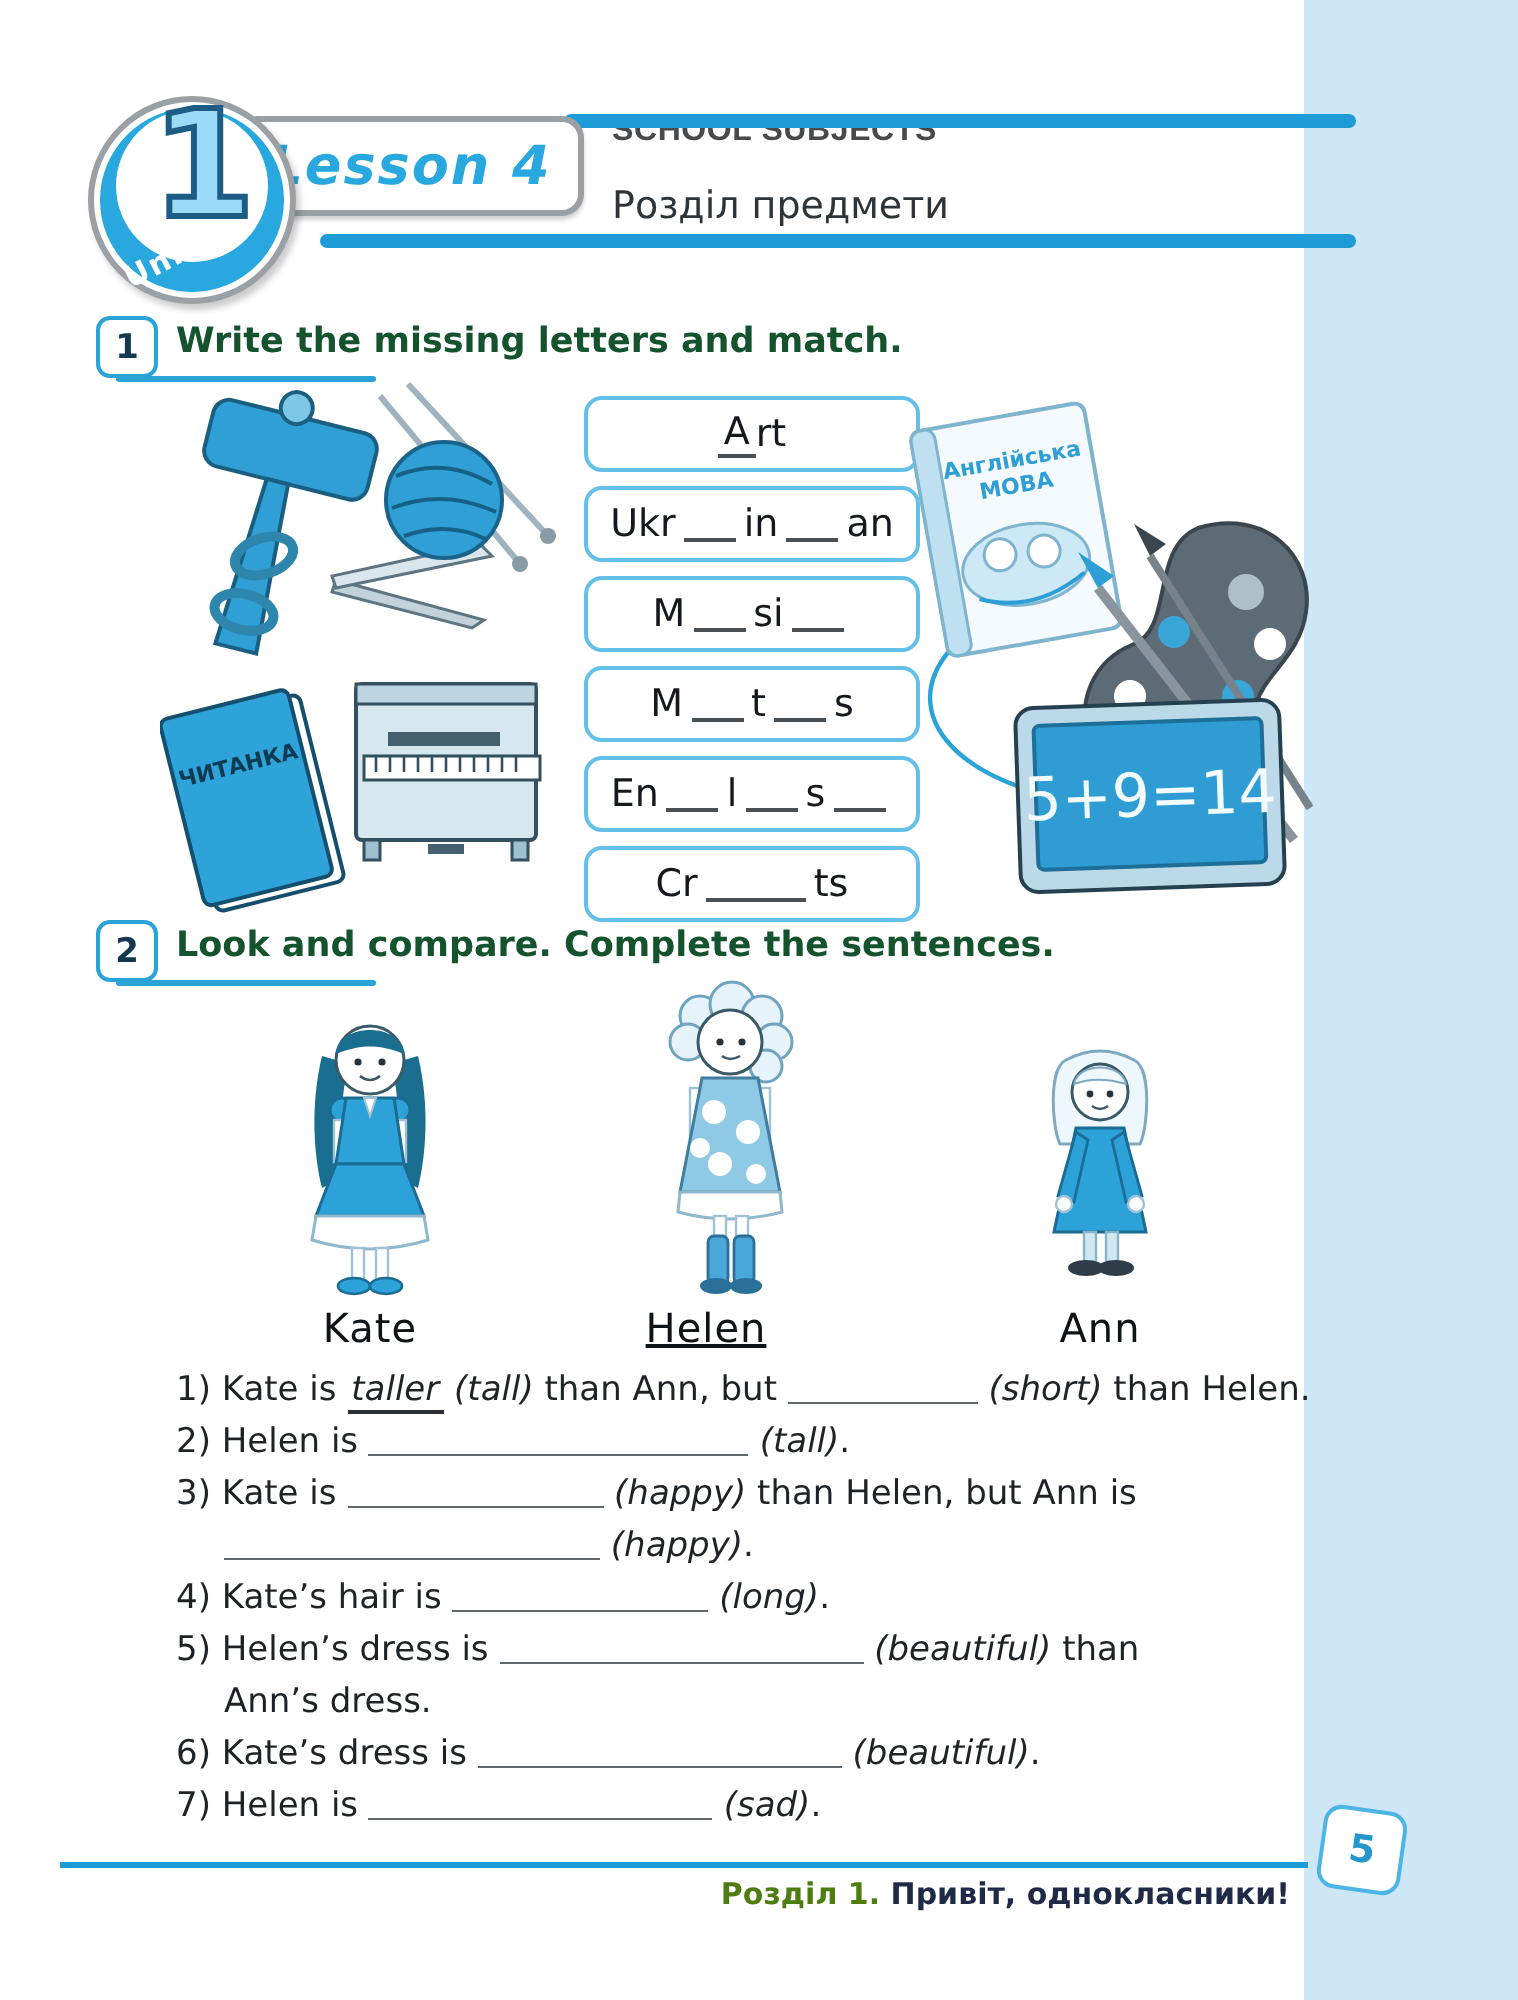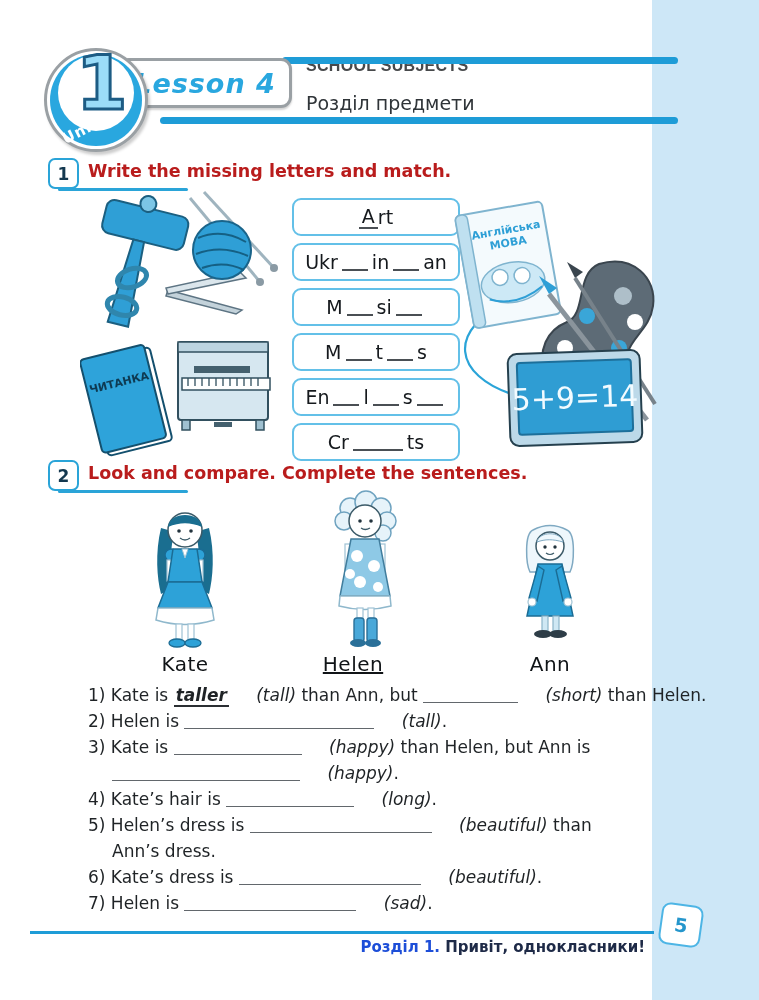--- a/index.html
+++ b/index.html
@@ -22,48 +22,48 @@
       color:#9bdcf8;-webkit-text-stroke:3px #1d5c84;z-index:2;}
   .ub-unit{position:absolute;left:17px;bottom:12px;color:#fff;font-weight:bold;font-size:15px;
       transform:rotate(-27deg);letter-spacing:1px;z-index:2;}
   .page-title{position:absolute;left:306px;top:57px;font-size:16px;font-weight:bold;color:#47494b;
       font-family:"Liberation Sans",sans-serif;letter-spacing:.3px;}
   .page-subtitle{position:absolute;left:306px;top:92px;font-size:19px;color:#2f3438;}
 
   
   .ex-num{position:absolute;width:27px;height:27px;background:#fff;border:2.5px solid #2aa4d8;border-radius:7px;
       display:flex;align-items:center;justify-content:center;font-weight:bold;font-size:17px;color:#14384f;z-index:2;}
-  .ex-label{position:absolute;font-size:17.5px;font-weight:bold;color:#b91c1c;}
+  .ex-label{position:absolute;font-size:17.5px;font-weight:bold;color:#14532d;}
   .ex-underline{position:absolute;height:2.5px;background:#2aa4d8;border-radius:2px;}
 
   
   .word-list{position:absolute;left:292px;top:198px;width:168px;}
   .word-box{display:flex;align-items:center;justify-content:center;height:34px;background:#fff;
       border:2px solid #63c0e8;border-radius:9px;margin-bottom:7px;font-size:19px;color:#15191d;}
   .wblank{width:26px;height:15px;border-bottom:2px solid #4a4f54;margin:0 4px;}
   .wblank.wide{width:50px;}
   .wfilled{border-bottom:2px solid #4a4f54;padding:0 3px;}
 
   .img-abs{position:absolute;}
 
   
   .char-label{position:absolute;width:110px;text-align:center;font-size:20px;color:#101417;letter-spacing:.5px;}
 
   
   .sentences{position:absolute;left:88px;top:682px;width:585px;font-size:17px;color:#1f2326;}
   .sline{height:26px;line-height:26px;white-space:nowrap;}
   .sline.indent{padding-left:24px;}
   .sblank{display:inline-block;height:13px;border-bottom:1.7px solid #62676c;vertical-align:-2px;}
-  .hint{font-style:italic;margin-left:22px;}
-  .answer{font-style:italic;font-weight:bold;border-bottom:2px solid #2b2f33;padding:0 2px;}
+  .hint{font-style:italic;}
+  .answer{font-style:italic;font-weight:normal;border-bottom:2px solid #2b2f33;padding:0 2px;}
 
   
   .footer-line{position:absolute;left:30px;top:931px;width:624px;height:2.5px;background:#1e9cd7;z-index:1;}
   .footer-text{position:absolute;left:230px;top:938px;width:415px;text-align:right;font-size:15px;font-weight:bold;}
-  .footer-text .chap{color:#1d4ed8;}
+  .footer-text .chap{color:#4d7c0f;}
   .footer-text .titl{color:#1e2a47;}
   .page-badge{position:absolute;left:660px;top:904px;width:38px;height:38px;background:#fff;
       border:2.5px solid #4db5e5;border-radius:9px;transform:rotate(8deg);display:flex;align-items:center;
       justify-content:center;font-size:19px;font-weight:bold;color:#2596cc;z-index:2;}
 </style>
 </head>
 <body>
 
 <div class="page">
   <div class="sidebar"></div>

